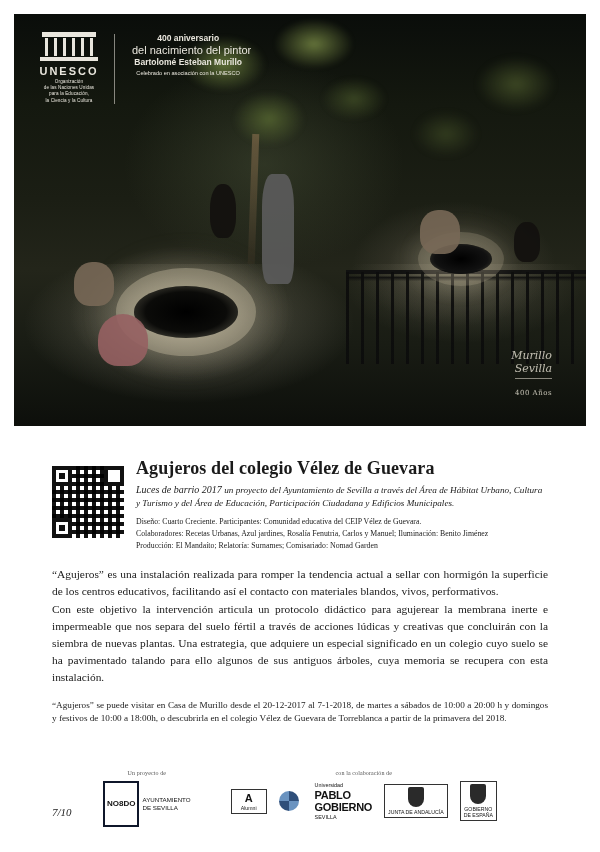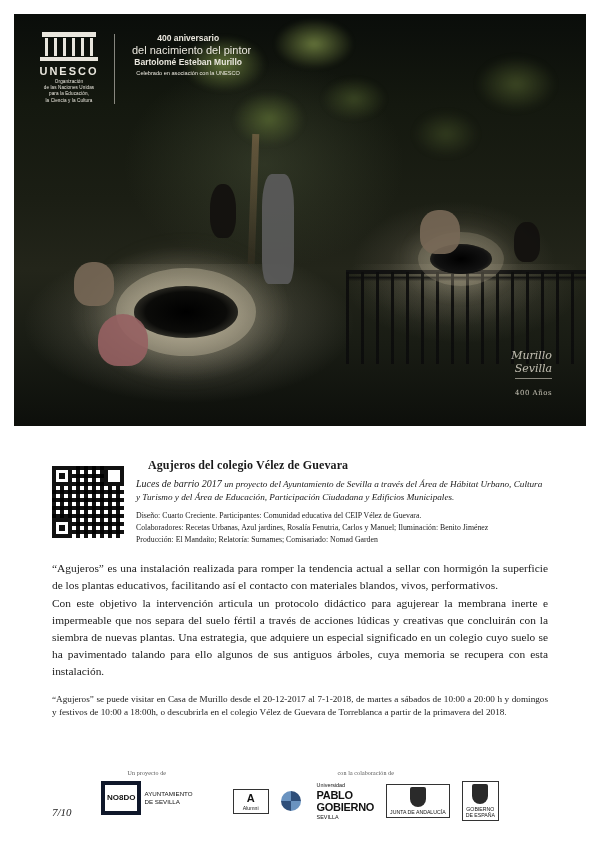--- a/index.html
+++ b/index.html
@@ -229,23 +229,23 @@
     width: 6px; height: 6px;
     background: #111;
   }
   .qr .eye-dot  { left: 7px; top: 7px; }
   .qr .eye-dot2 { right: 7px; top: 7px; }
   .qr .eye-dot3 { left: 7px; bottom: 7px; }
 
   .titleblock { flex: 1 1 auto; }
   h1.title {
     font-family: "Liberation Serif", serif;
-    font-size: 12px;
+    font-size: 18px;
     font-weight: bold;
-    margin: 0 0 4px 12px;
+    margin: 0 0 4px 0;
     letter-spacing: .1px;
   }
   .subtitle {
     font-size: 9.2px;
     line-height: 1.42;
     margin-bottom: 6px;
   }
   .subtitle .work { font-style: italic; font-weight: normal; font-size: 10px; }
   .subtitle .it { font-style: italic; }
   .credits {
@@ -294,22 +294,22 @@
     line-height: 1.25;
     text-align: left;
     color: #111;
     display: flex;
     align-items: center;
     gap: 3px;
   }
   .logo-sev .nodo {
     font-weight: bold;
     font-size: 8px;
-    border: 4px solid #0f172a;
-    padding: 8px 2px;
+    border: 2px solid #0f172a;
+    padding: 16px 2px;
   }
   .logo-box {
     border: 1px solid #333;
     padding: 2px 3px;
     font-family: "Liberation Sans", sans-serif;
     font-size: 5.2px;
     line-height: 1.2;
     color: #111;
     text-align: center;
     min-width: 28px;
@@ -412,21 +412,21 @@
       </div>
       <div class="credits">
         <div>Diseño: Cuarto Creciente.        Participantes: Comunidad educativa del CEIP Vélez de Guevara.</div>
         <div>Colaboradores: Recetas Urbanas, Azul jardines, Rosalía Fenutria, Carlos y Manuel; Iluminación: Benito Jiménez</div>
         <div>Producción: El Mandaíto; Relatoría: Surnames; Comisariado: Nomad Garden</div>
       </div>
     </div>
   </div>
 
   <div class="body-text">
-    <p>“Agujeros” es una instalación realizada para romper la tendencia actual a sellar con hormigón la superficie de los plantas educativos, facilitando así el contacto con materiales blandos, vivos, performativos.</p>
+    <p>“Agujeros” es una instalación realizada para romper la tendencia actual a sellar con hormigón la superficie de los centros educativos, facilitando así el contacto con materiales blandos, vivos, performativos.</p>
     <p>Con este objetivo la intervención articula un protocolo didáctico para agujerear la membrana inerte e impermeable que nos separa del suelo fértil a través de acciones lúdicas y creativas que concluirán con la siembra de nuevas plantas. Una estrategia, que adquiere un especial significado en un colegio cuyo suelo se ha pavimentado talando para ello algunos de sus antiguos árboles, cuya memoria se recupera con esta instalación.</p>
   </div>
 
   <div class="note">“Agujeros” se puede visitar en Casa de Murillo desde el 20-12-2017 al 7-1-2018, de martes a sábados de 10:00 a 20:00 h y domingos y festivos de 10:00 a 18:00h, o descubrirla en el colegio Vélez de Guevara de Torreblanca a partir de la primavera del 2018.</div>
 </div>
 
 <div class="footer">
   <div class="foot-cols">
     <div class="foot-col">
       <div class="cap">Un proyecto de</div>

